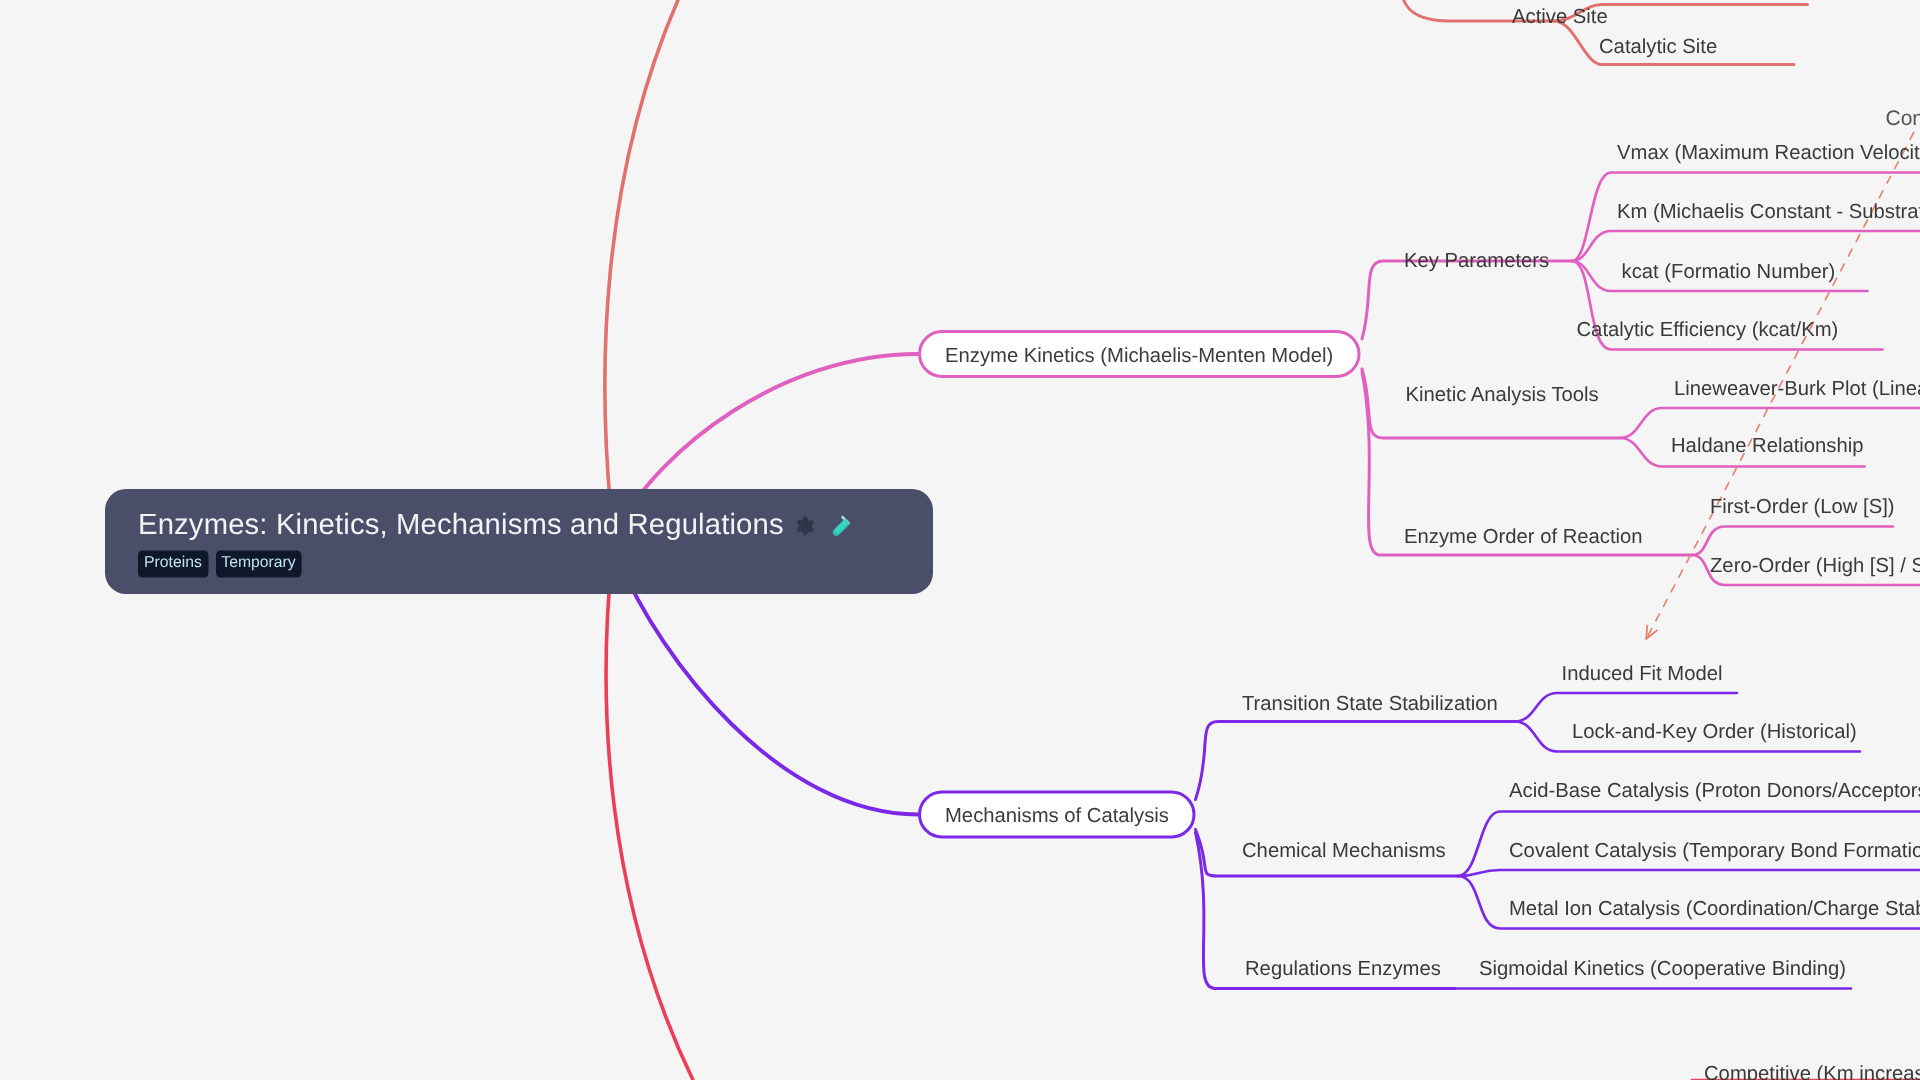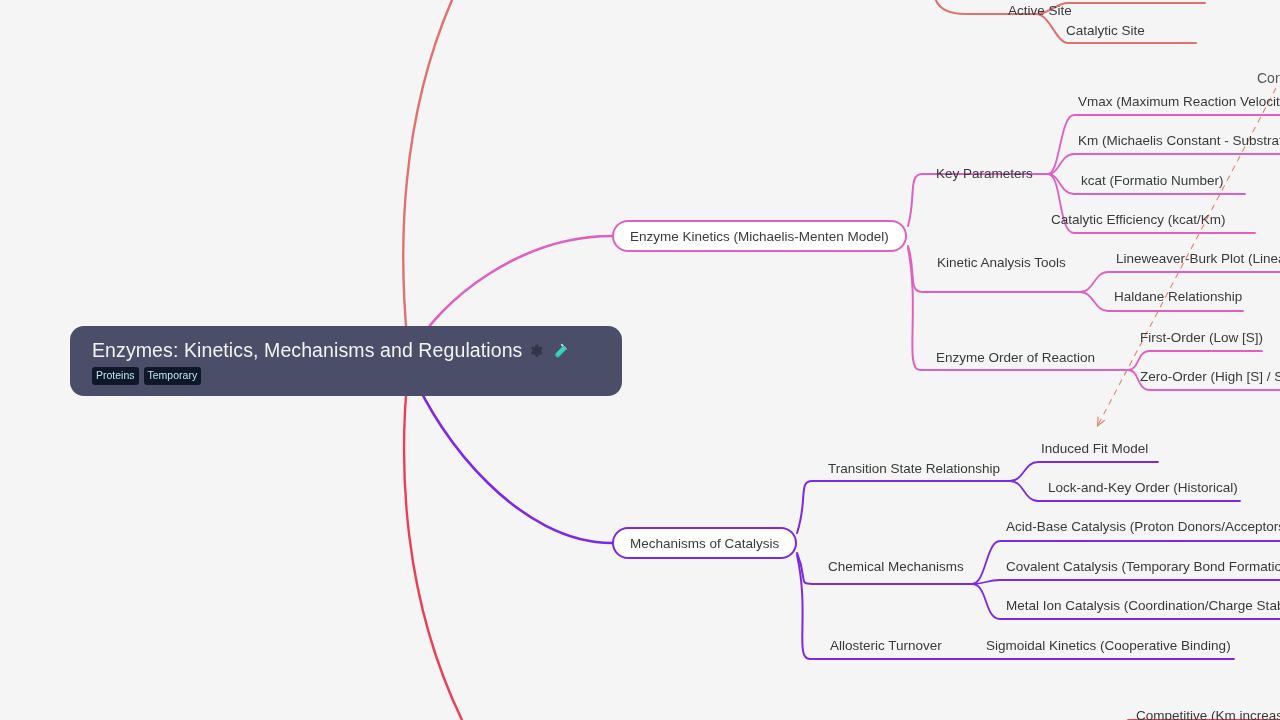--- a/index.html
+++ b/index.html
@@ -201,27 +201,27 @@
   <div class="leaf" style="left:937px; top:256px;">Kinetic Analysis Tools</div>
   <div class="leaf" style="left:1116px; top:252px;">Lineweaver-Burk Plot (Linea</div>
   <div class="leaf" style="left:1114px; top:290px;">Haldane Relationship</div>
 
   <div class="leaf" style="left:936px; top:351px;">Enzyme Order of Reaction</div>
   <div class="leaf" style="left:1140px; top:331px;">First-Order (Low [S])</div>
   <div class="leaf" style="left:1140px; top:370px;">Zero-Order (High [S] / S</div>
 
   <div class="branch-node purple" style="left:612px; top:527px;">Mechanisms of Catalysis</div>
 
-  <div class="leaf" style="left:828px; top:462px;">Transition State Relationship</div>
+  <div class="leaf" style="left:828px; top:462px;">Transition State Stabilization</div>
   <div class="leaf" style="left:1041px; top:442px;">Induced Fit Model</div>
   <div class="leaf" style="left:1048px; top:481px;">Lock-and-Key Order (Historical)</div>
 
   <div class="leaf" style="left:828px; top:560px;">Chemical Mechanisms</div>
   <div class="leaf" style="left:1006px; top:520px;">Acid-Base Catalysis (Proton Donors/Acceptors</div>
   <div class="leaf" style="left:1006px; top:560px;">Covalent Catalysis (Temporary Bond Formatio</div>
   <div class="leaf" style="left:1006px; top:599px;">Metal Ion Catalysis (Coordination/Charge Stab</div>
 
-  <div class="leaf" style="left:830px; top:639px;">Allosteric Turnover</div>
+  <div class="leaf" style="left:830px; top:639px;">Regulations Enzymes</div>
   <div class="leaf" style="left:986px; top:639px;">Sigmoidal Kinetics (Cooperative Binding)</div>
 
   <div class="leaf" style="left:1136px; top:709px;">Competitive (Km increas</div>
 
 </div>
 
 </body></html>

